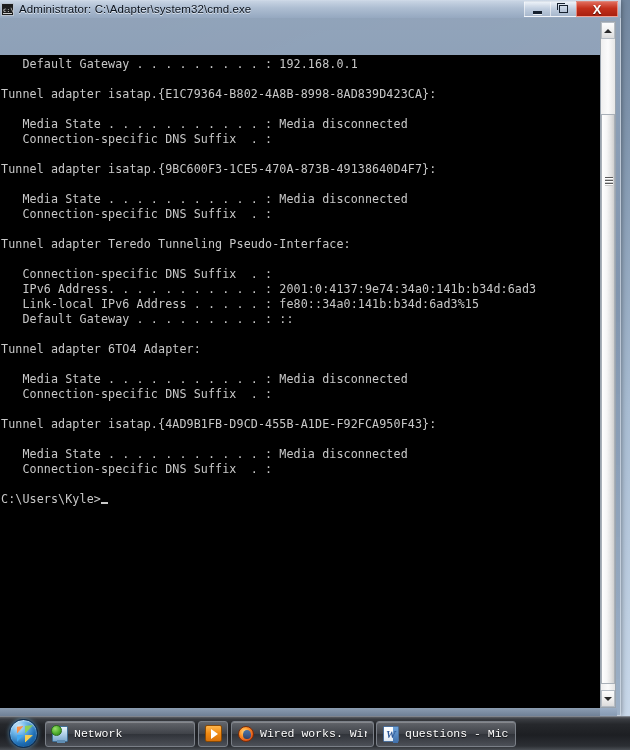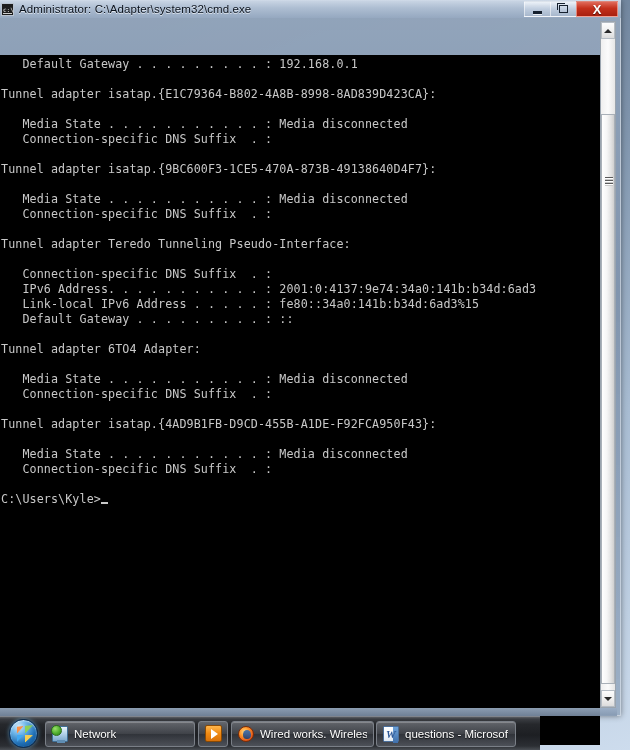--- a/index.html
+++ b/index.html
@@ -239,33 +239,34 @@
     width: 617px;
     height: 8px;
     background: linear-gradient(180deg, rgba(155,174,197,0.9), rgba(130,150,175,0.85));
   }
 
   
   #taskbar {
     position: absolute;
     left: 0;
     bottom: 0;
-    width: 540px;
+    width: 630px;
     height: 34px;
     background: linear-gradient(180deg,
       #5b5e63 0%,
       #3a3d42 6%,
       #26282c 22%,
       #1d1f23 55%,
       #2c2f34 88%,
       #4a4e54 100%);
     border-top: 1px solid #7f848c;
     display: flex;
     align-items: center;
     overflow: hidden;
+    font-family: Liberation Mono, monospace;
   }
 
   #start-orb {
     position: relative;
     flex: 0 0 auto;
     width: 42px;
     height: 31px;
     margin-left: 2px;
     display: flex;
     align-items: center;

